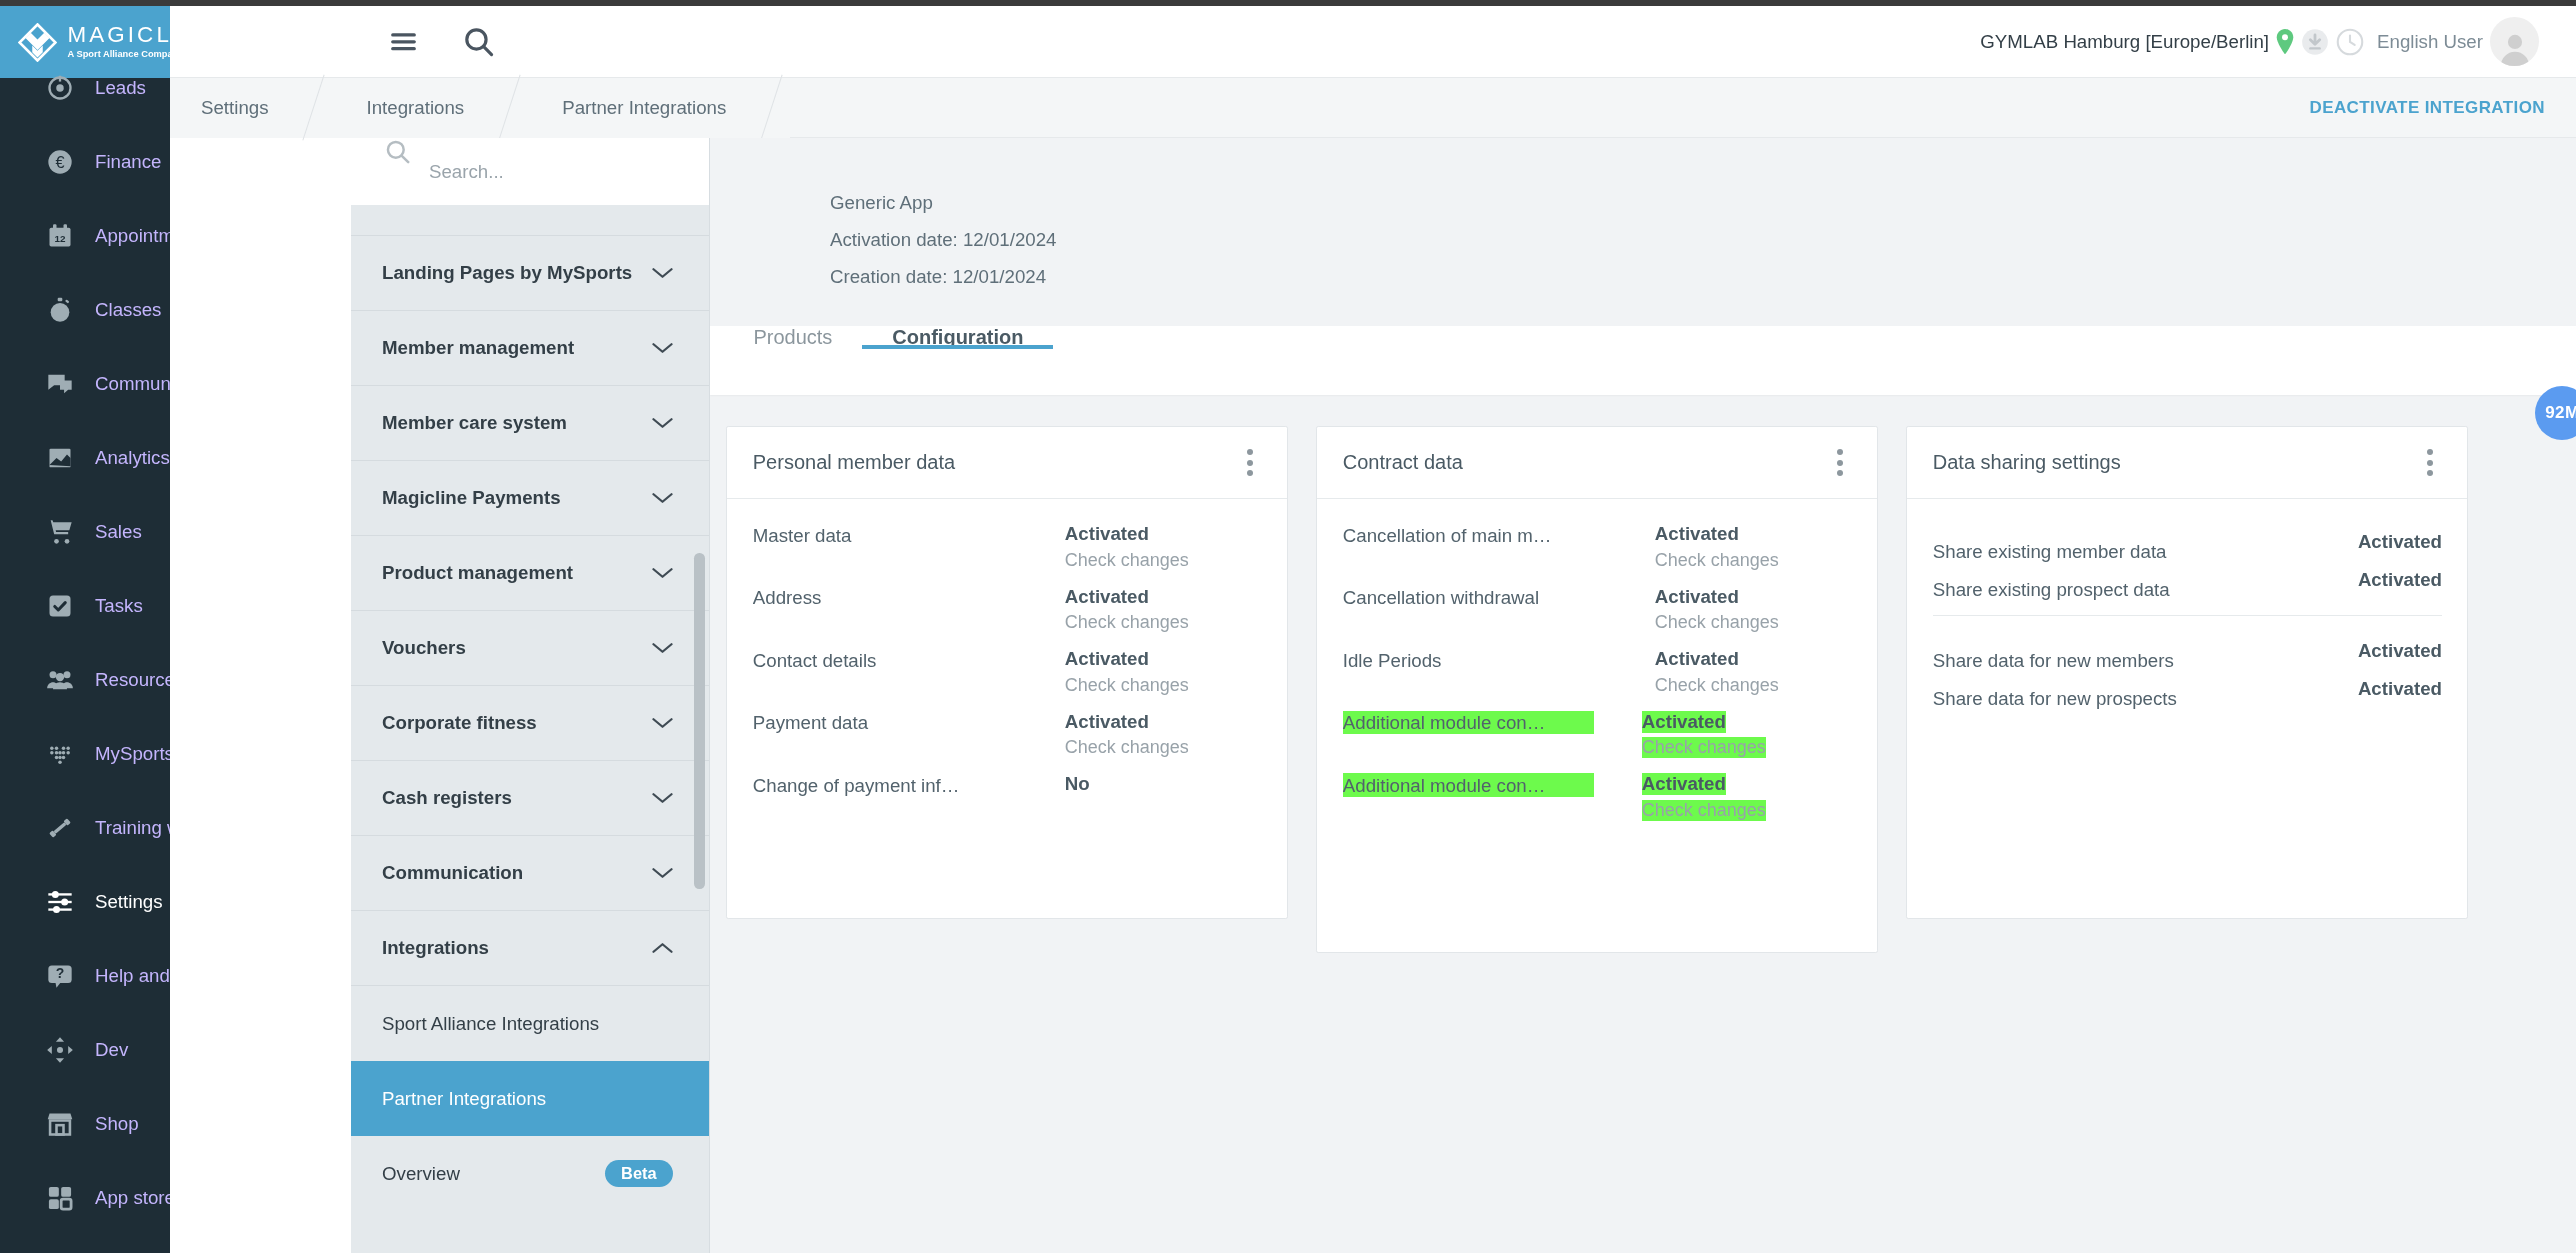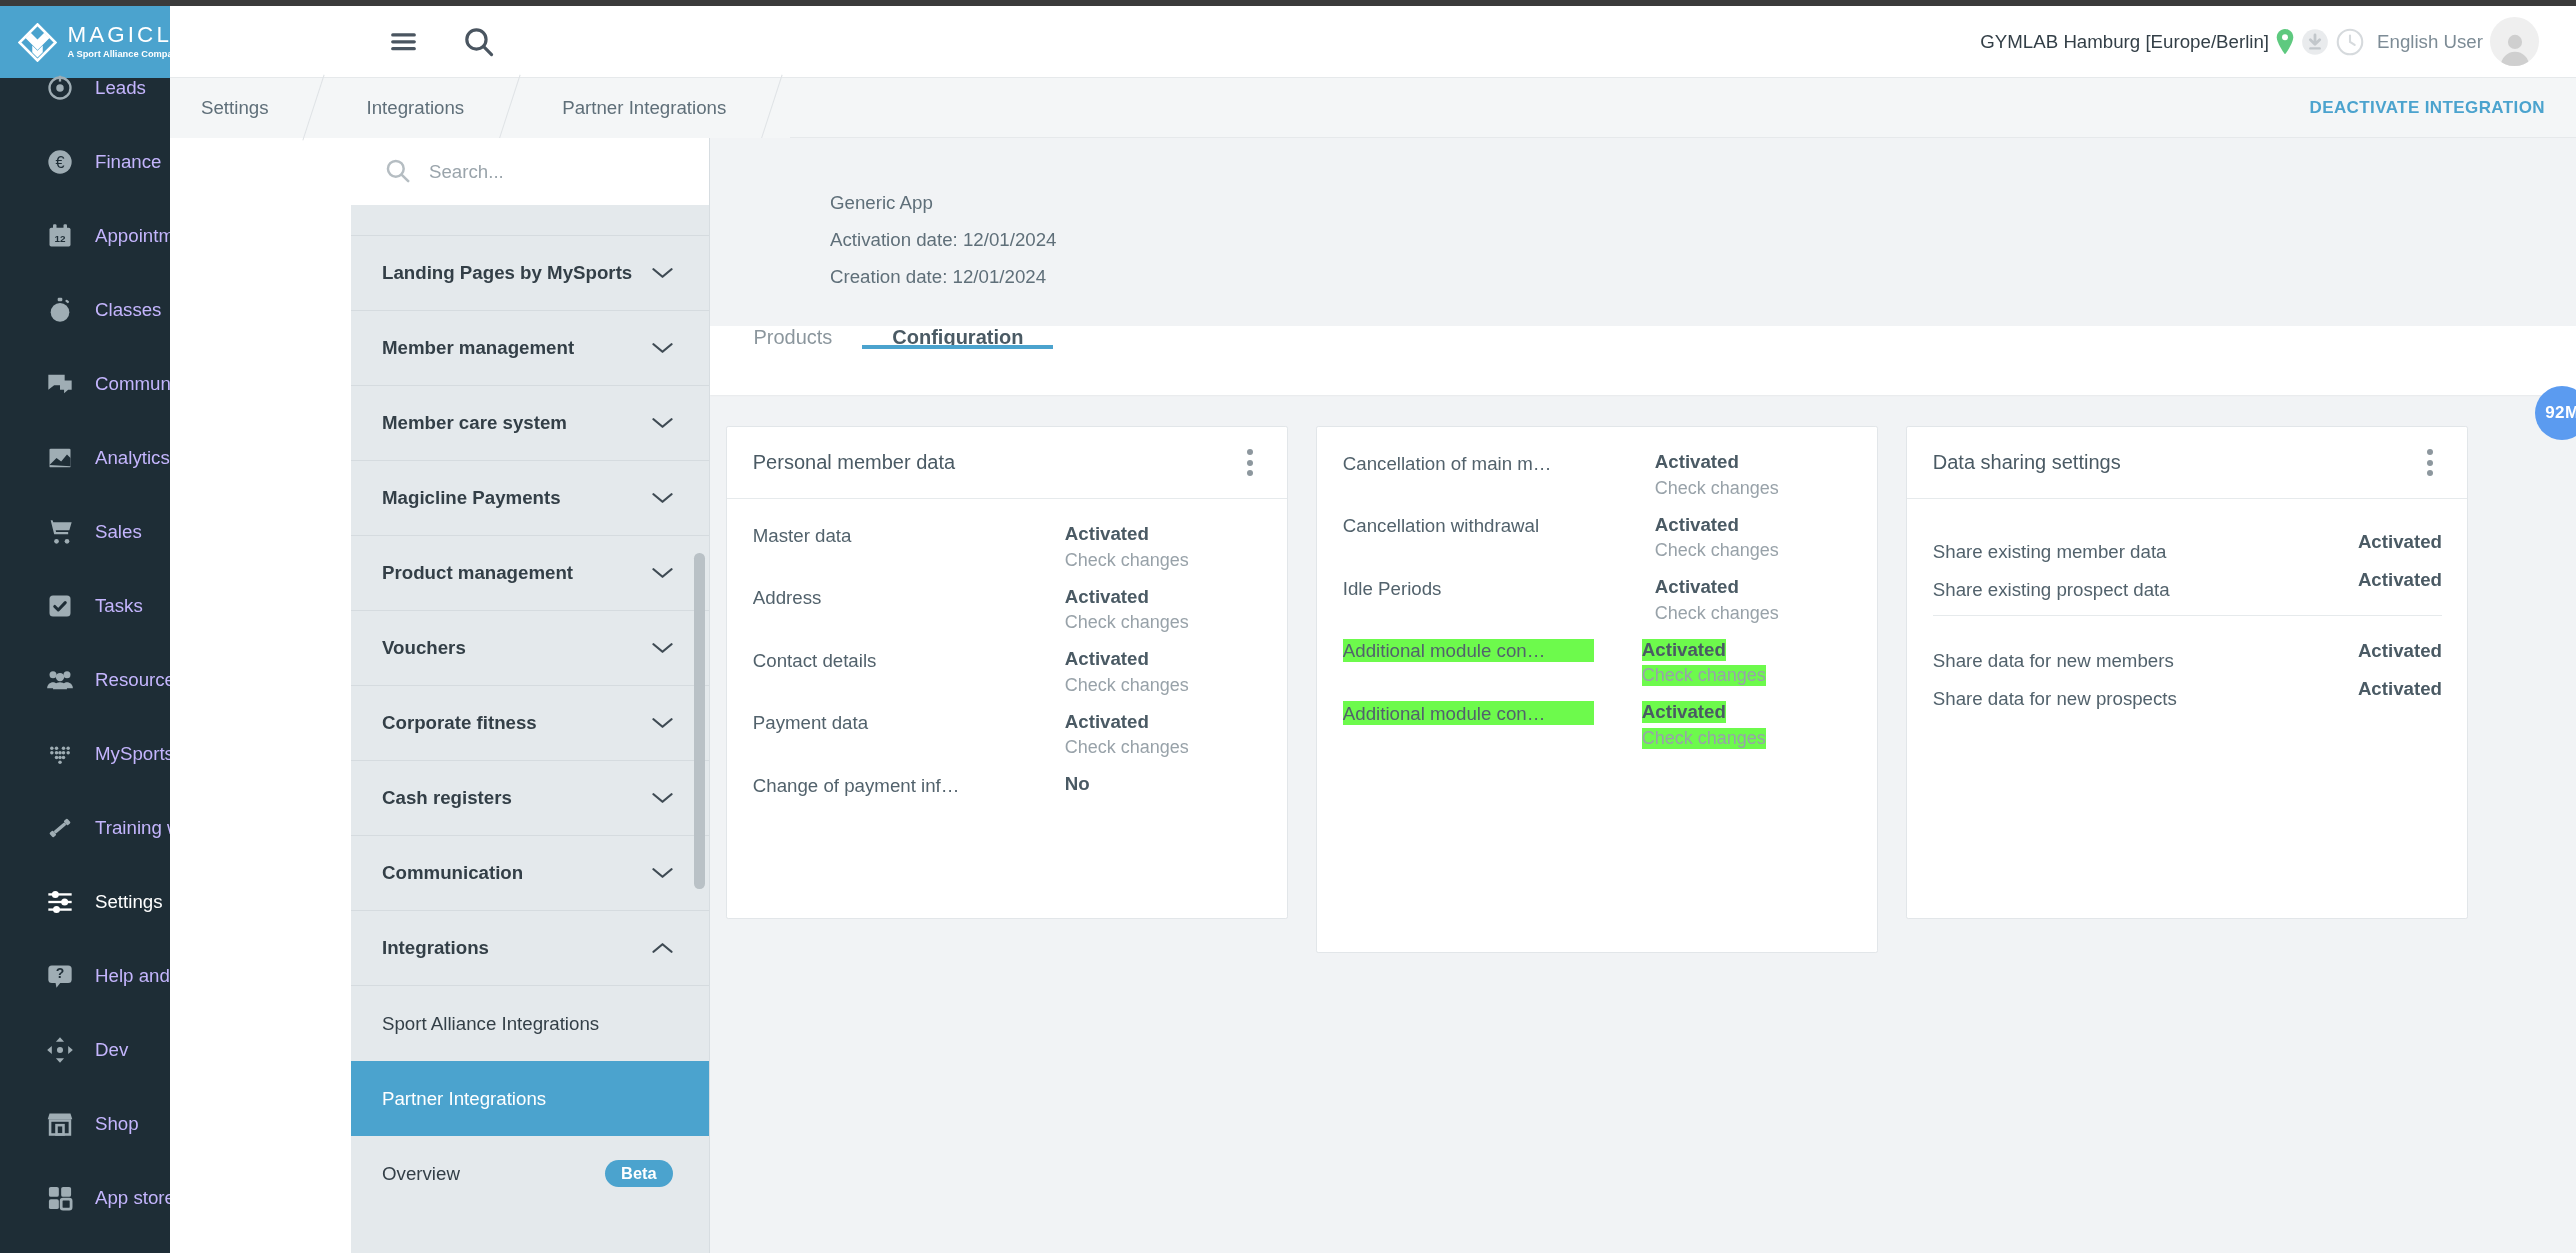--- a/index.html
+++ b/index.html
@@ -101,21 +101,21 @@
     letter-spacing: 0.4px; color: #4ba3ce; cursor: pointer; white-space: nowrap;
   }
 
   
   .subnav {
     position: absolute; left: 351px; top: 138px; width: 359px; height: 1115px;
     background: #e4e9ec; overflow: hidden;
     border-right: 0.7px solid #d7dde1;
   }
   .subnav-search {
-    height: 67px; background: #ffffff; display: flex; align-items: center;
+    height: 67px; background: #ffffff; display: flex; 
     gap: 18px; padding-left: 33px;
   }
   .subnav-search svg { width: 27px; height: 27px; flex: 0 0 27px; }
   .search-input {
     border: 0; outline: 0; background: transparent; font-size: 18.7px;
     color: #333f47; font-family: "Liberation Sans", sans-serif; width: 247px;
   }
   .search-input::placeholder { color: #9aa4ab; }
   .subnav-scroll { position: relative; }
   .acc-row {
@@ -651,20 +651,28 @@
         <div class="row">
           <div class="rk">Change of payment inf…</div>
           <div class="rv">
             <span class="rv-main">No</span>
           </div>
         </div>
       </div>
     </section>
 
     <section class="card tall2">
+      <div class="card-head">
+        <span class="card-title">Contract data</span>
+        <span class="kebab">
+            <i></i>
+            <i></i>
+            <i></i>
+          </span>
+      </div>
       <div class="card-body">
         <div class="row">
           <div class="rk">Cancellation of main m…</div>
           <div class="rv">
             <span class="rv-main">Activated</span>
             <span class="rv-sub">Check changes</span>
           </div>
         </div>
         <div class="row">
           <div class="rk">Cancellation withdrawal</div>

